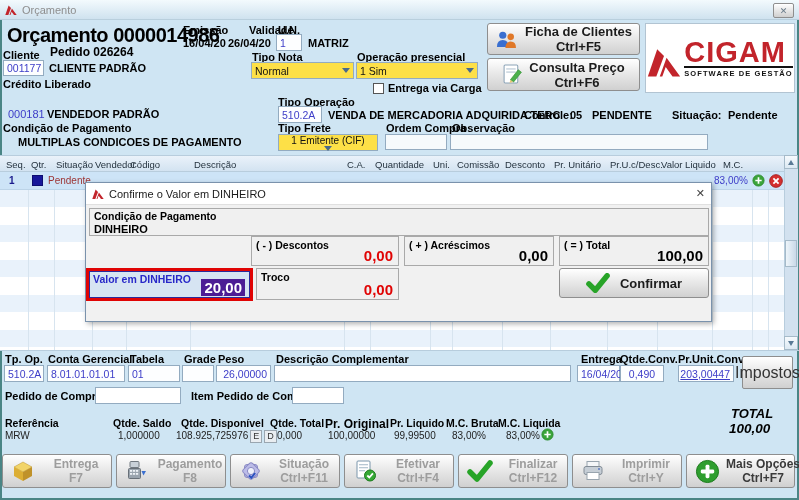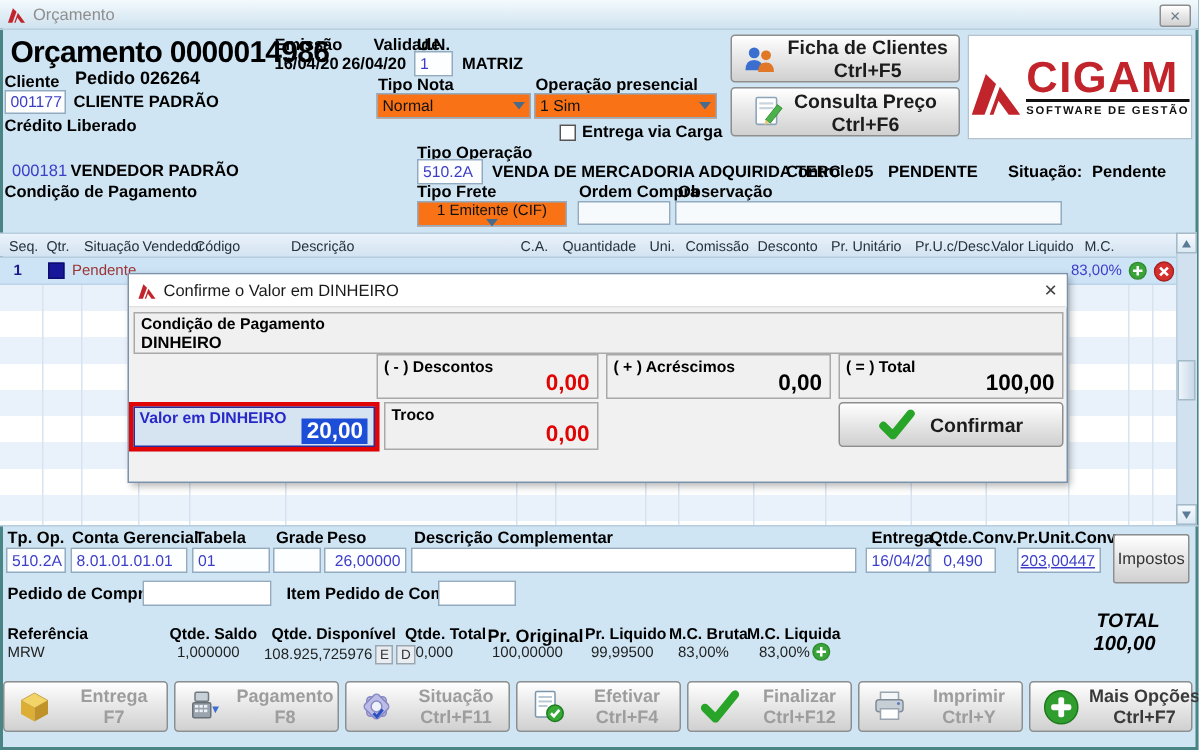--- a/index.html
+++ b/index.html
@@ -7,21 +7,21 @@
   #win{position:relative;width:799px;height:500px;background:#cfe5f3;overflow:hidden;
        box-shadow:inset 0 0 0 2px #4a8585;}
   .a{position:absolute;}
   .b{font-weight:700;}
   .l{font-size:11px;color:#000;white-space:nowrap;}
   .s{font-size:10px;color:#000;white-space:nowrap;}
   .bluetx{color:#3d3dc8;}
   .redtx{color:#9c3434;}
   .box{background:#fdfeff;border:1px solid #93abc0;color:#3d3dc8;font-size:10.5px;
        display:flex;align-items:center;padding:0 3px;white-space:nowrap;}
-  .combo{background:#f97316;border:1px solid #93abc0;font-size:10.5px;color:#111;
+  .combo{background:#fde047;border:1px solid #93abc0;font-size:10.5px;color:#111;
          display:flex;align-items:center;justify-content:space-between;padding:0 3px;white-space:nowrap;}
   .chev{width:0;height:0;border-left:4px solid transparent;border-right:4px solid transparent;
         border-top:5px solid #4a6a8a;}
   .btn3d{border:1px solid #8e8e8e;border-radius:3px;
          background:linear-gradient(#ffffff,#e9e9e9 45%,#d0d0d0);
          box-shadow:inset 0 1px 0 #fff;cursor:pointer;}
   .bigbtn{display:flex;align-items:center;justify-content:center;gap:6px;}
   .bigbtn .txt{text-align:center;font-weight:700;font-size:13px;color:#1c1c1c;line-height:15px;}
   .hd{font-size:9.5px;color:#24323e;white-space:nowrap;}
   .panel{background:#f0f0f0;border:1px solid #a9a9a9;}
@@ -139,20 +139,21 @@
     <span>510.2A</span>
   </div>
   <div class="a l b" style="left:328px;top:109px;">VENDA DE MERCADORIA ADQUIRIDA TERC</div>
   <div class="a l b" style="left:524px;top:109px;">Controle:</div>
   <div class="a l b" style="left:570px;top:109px;">05</div>
   <div class="a l b" style="left:592px;top:109px;">PENDENTE</div>
   <div class="a l b" style="left:672px;top:109px;">Situação:</div>
   <div class="a l b" style="left:728px;top:109px;">Pendente</div>
 
   <div class="a l b" style="left:3px;top:122px;">Condição de Pagamento</div>
+  <div class="a l b" style="left:18px;top:136px;">MULTIPLAS CONDICOES DE PAGAMENTO</div>
   <div class="a l b" style="left:278px;top:122px;">Tipo Frete</div>
   <div class="a combo" style="left:278px;top:134px;width:100px;height:17px;font-size:10px;flex-direction:column;">
     <span>1 Emitente (CIF)</span>
     <span class="chev"></span>
   </div>
   <div class="a l b" style="left:386px;top:122px;">Ordem Compra</div>
   <div class="a box" style="left:385px;top:134px;width:62px;height:16px;background:#f6fafc;"></div>
   <div class="a l b" style="left:452px;top:122px;">Observação</div>
   <div class="a box" style="left:450px;top:134px;width:258px;height:16px;background:#f6fafc;"></div>
 
@@ -249,21 +250,21 @@
     <span>16/04/20</span>
     </div>
   <div class="a l b" style="left:620px;top:353px;">Qtde.Conv.</div>
   <div class="a box" style="left:620px;top:365px;width:44px;height:17px;justify-content:center;">
     <span>0,490</span>
     </div>
   <div class="a l b" style="left:678px;top:353px;">Pr.Unit.Conv.</div>
   <div class="a box" style="left:678px;top:365px;width:56px;height:17px;justify-content:flex-end;text-decoration:underline;">
     <span>203,00447</span>
     </div>
-  <div class="a btn3d" style="left:742px;top:356px;width:51px;height:33px;display:flex;align-items:center;justify-content:center;font-size:11px;color:#333;border-radius:2px;">
+  <div class="a btn3d" style="left:742px;top:356px;width:51px;height:33px;display:flex;align-items:center;justify-content:center;font-size:16px;color:#333;border-radius:2px;">
     <span>Impostos</span>
     </div>
 
   <div class="a l b" style="left:5px;top:390px;">Pedido de Compra</div>
   <div class="a box" style="left:95px;top:387px;width:86px;height:17px;background:#fff;"></div>
   <div class="a l b" style="left:191px;top:390px;">Item Pedido de Compra</div>
   <div class="a box" style="left:292px;top:387px;width:52px;height:17px;background:#fff;"></div>
 
   <div class="a s b" style="left:5px;top:417px;font-size:10.5px;">Referência</div>
   <div class="a s" style="left:5px;top:430px;color:#222;">MRW</div>
@@ -406,21 +407,21 @@
       <span class="pv">0,00</span>
     </div>
     <div class="panel" style="position:absolute;left:473px;top:53px;width:150px;height:30px;text-decoration:underline;">
       <span class="pl">( = ) Total</span>
       <span class="pv">100,00</span>
     </div>
 
     <div style="position:absolute;left:0;top:85px;width:167px;height:33px;border:3px solid #e00404;background:#d6e4f2;">
       <div style="position:absolute;inset:0;border:1px solid #2a2a9a;">
         <span style="position:absolute;left:3px;top:1px;font-size:10.5px;font-weight:700;color:#2828c8;white-space:nowrap;">Valor em DINHEIRO</span>
-        <span style="position:absolute;right:4px;bottom:1px;font-size:15px;font-weight:700;color:#fff;background:#1d4ed8;padding:0 3px;">20,00</span>
+        <span style="position:absolute;right:4px;bottom:1px;font-size:15px;font-weight:700;color:#fff;background:#4c1d95;padding:0 3px;">20,00</span>
       </div>
     </div>
     <div class="panel" style="position:absolute;left:170px;top:85px;width:143px;height:32px;">
       <span class="pl">Troco</span>
       <span class="pv redval">0,00</span>
     </div>
     <div class="btn3d" style="position:absolute;left:473px;top:85px;width:150px;height:30px;display:flex;align-items:center;justify-content:center;gap:10px;">
       <span style="display:inline-flex;">
         <svg width="24" height="20" viewBox="0 0 26 22">
             <path d="M3 12 L10 19 L23 3" stroke="#28a428" stroke-width="6" fill="none" stroke-linecap="round" stroke-linejoin="round"></path>

